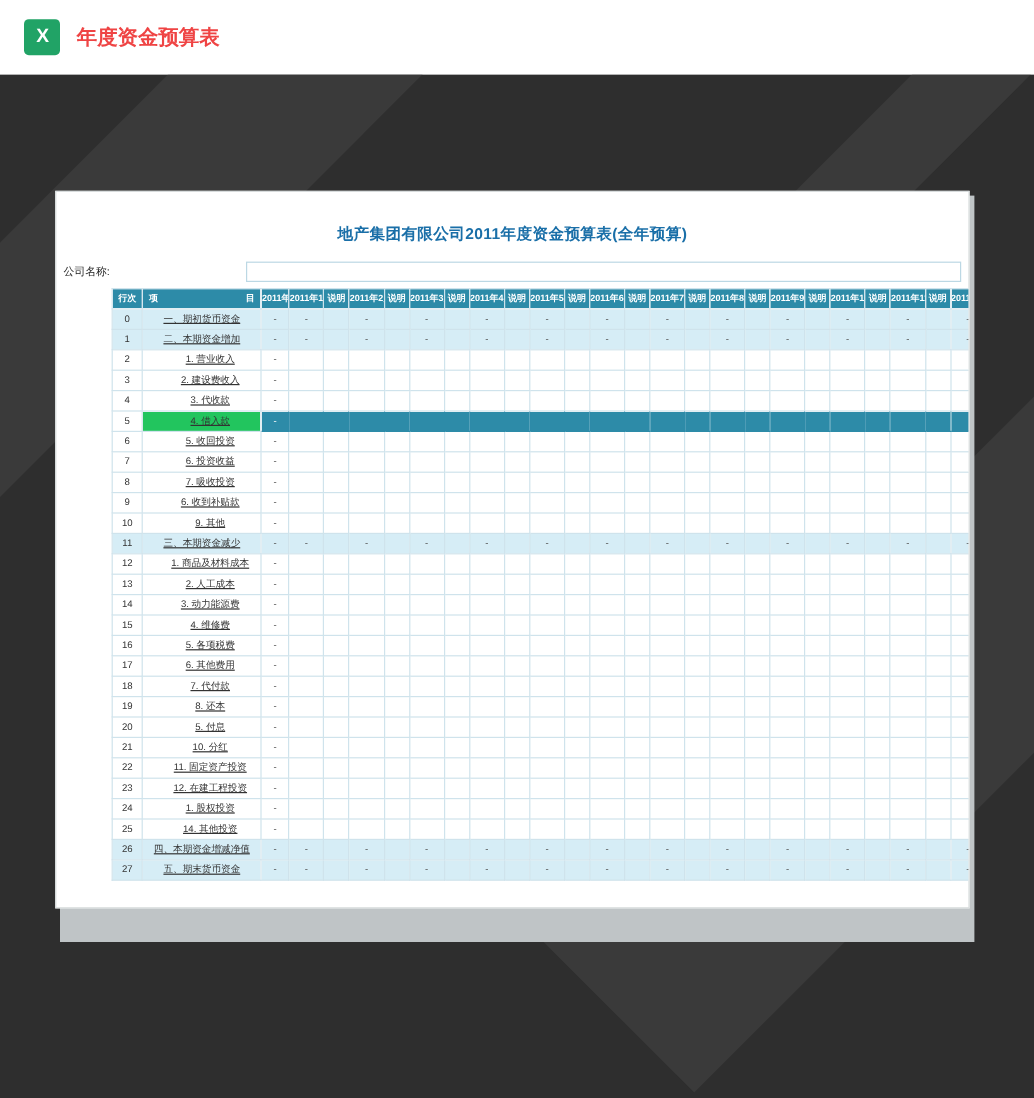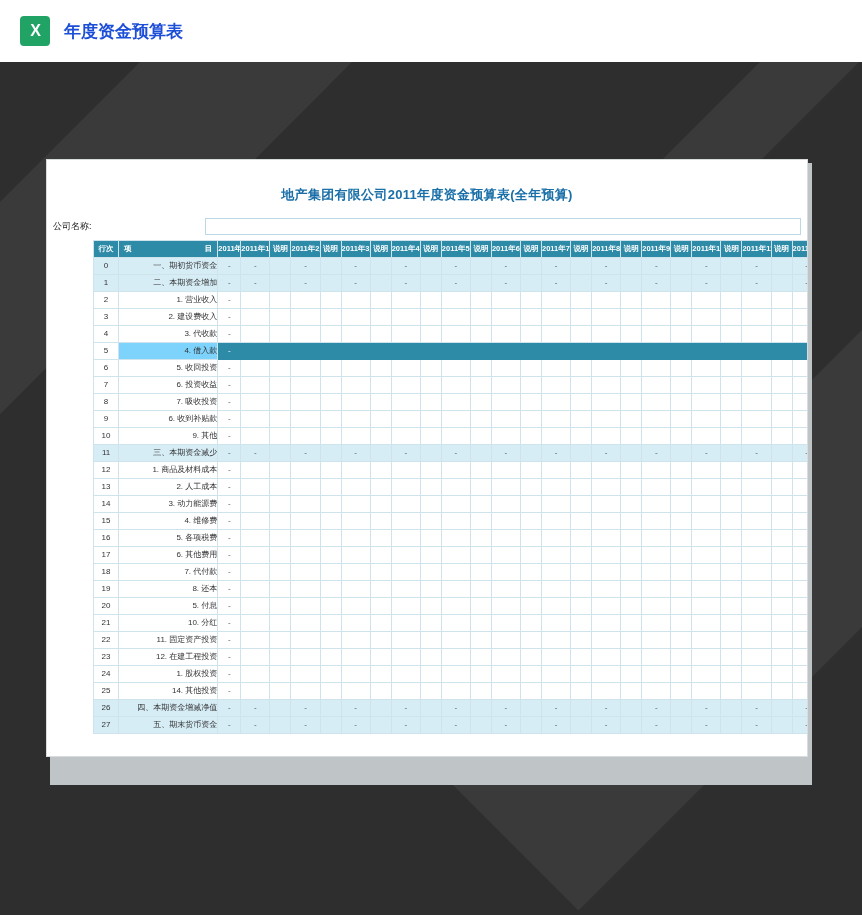--- a/index.html
+++ b/index.html
@@ -36,21 +36,21 @@
     font-weight: bold;
     display: flex;
     align-items: center;
     justify-content: center;
     font-family: "Liberation Sans", sans-serif;
     letter-spacing: -1px;
   }
   .header-title {
     margin-left: 14px;
     font-size: 17px;
-    color: #1d4ed8;
+    color: #ef4444;
     font-weight: bold;
     text-align: center;
   }
 
   
   .backdrop {
     position: absolute;
     left: 0;
     top: 62px;
     width: 862px;
@@ -172,24 +172,25 @@
   thead th.th-note { width: 20px; }
 
   
   td.c-rownum {
     text-align: center;
     color: #333;
     font-size: 8px;
     background: #ffffff;
   }
   td.c-item {
-    text-align: right;
+    text-align: center;
     padding-left: 6px;
     font-size: 8px;
     background: #ffffff;
+    text-decoration: underline;
   }
   td.c-item.indent { padding-left: 14px; }
   td.c-val {
     text-align: center;
     font-size: 8px;
     background: #ffffff;
     color: #555;
   }
   td.c-note { background: #ffffff; }
 
@@ -202,21 +203,21 @@
     background: #2d8ba8;
     color: #ffffff;
     border-color: #2d8ba8;
   }
   tr.highlight td.c-rownum {
     background: #ffffff;
     color: #333;
     border-color: #cfe3ec;
   }
   tr.highlight td.c-item {
-    background: #7dd3fc;
+    background: #22c55e;
     color: #333;
     border-color: #cfe3ec;
   }
 </style>
 </head>
 <body>
 
 <div class="page-header">
   <div class="xls-logo">X</div>
   <div class="header-title">年度资金预算表</div>

